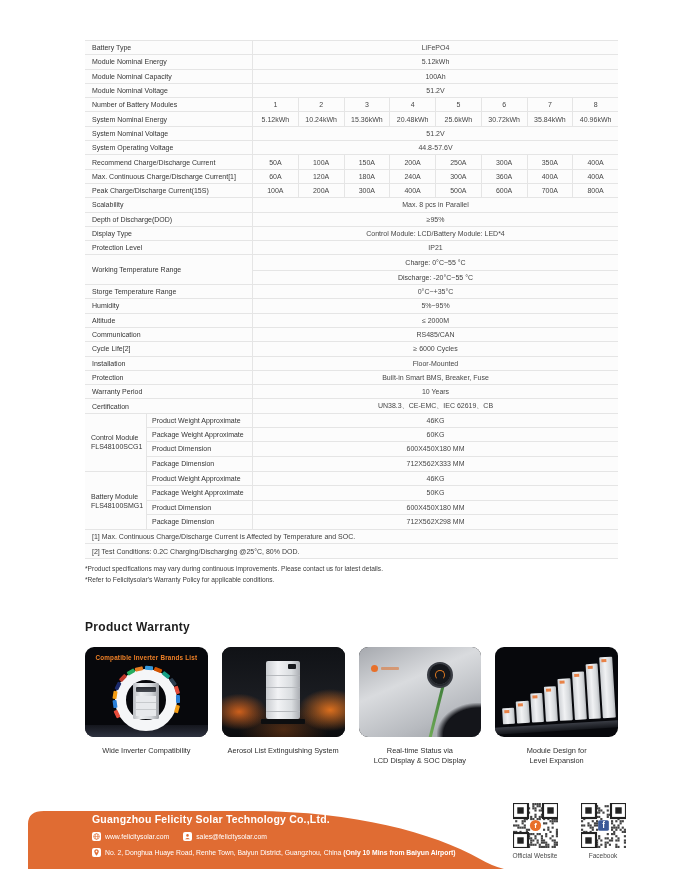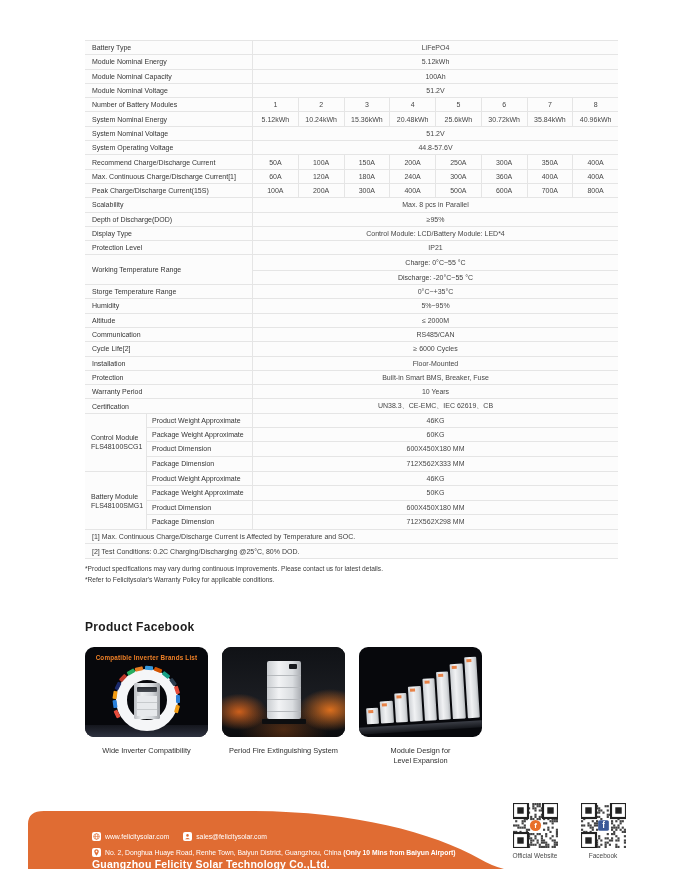--- a/index.html
+++ b/index.html
@@ -98,21 +98,21 @@
   .exp-unit { flex:1; background:linear-gradient(90deg,#cdd0d4,#f1f2f4 40%,#d6d9dc 80%,#b4b7bb);
     border-radius:1px; position:relative; }
   .exp-unit:before { content:""; position:absolute; top:2px; left:2px; width:5px; height:3px;
     background:#e8702a; opacity:.85; }
   .exp-floor { position:absolute; left:0; right:0; bottom:6px; height:7px;
     background:linear-gradient(#3a3d45,#14161b); transform:rotate(-3.5deg); }
 
   
   .footer-shape { position:absolute; left:0; top:804px; }
   .footer-content { position:absolute; left:0; top:804px; width:700px; height:65px; color:#fff; }
-  .f-company { position:absolute; left:92px; top:9px; font-size:10.5px; font-weight:bold; letter-spacing:.2px;margin-top:45px; }
+  .f-company { position:absolute; left:92px; top:9px; font-size:10.5px; font-weight:bold; letter-spacing:.2px; }
   .f-row { position:absolute; display:flex; align-items:center; gap:4px; font-size:6.8px; }
   .f-row.contacts { left:92px; top:28px; gap:14px; }
   .f-item { display:flex; align-items:center; gap:4px; }
   .f-row.addr { left:92px; top:44px; }
   .f-bold { font-weight:bold; }
   .f-icon { width:9px; height:9px; background:#fff; border-radius:2px; display:flex;
     align-items:center; justify-content:center; flex:none; }
   .f-icon svg { display:block; }
 
   .qr-block { position:absolute; width:80px; text-align:center; }
@@ -317,21 +317,21 @@
         <div class="note-row">[1] Max. Continuous Charge/Discharge Current is Affected by Temperature and SOC.</div>
         <div class="note-row">[2] Test Conditions: 0.2C Charging/Discharging @25°C, 80% DOD.</div>
       </div>
     <div class="table-notes">
         <div class="">*Product specifications may vary during continuous improvements. Please contact us for latest details.</div>
         <div class="">*Refer to Felicitysolar's Warranty Policy for applicable conditions.</div>
       </div>
   </div>
 
   <div class="product-display">
-    <div class="pd-title">Product Facebook</div>
+    <div class="pd-title">Product Warranty</div>
     <div class="cards">
 
       <div class="card">
         <div class="card-img">
           <div class="brands-title">Compatible Inverter Brands List</div>
           <div class="card-floor"></div>
           <div class="arch-ring"></div>
           <div id="chips">
               <div class="brand-chip" style="left: 28.4982px; top: 64.5238px; background: rgb(231, 76, 60); transform: rotate(-115deg);"></div>
               <div class="brand-chip" style="left: 25.8114px; top: 55.4535px; background: rgb(41, 128, 217); transform: rotate(-98deg);"></div>
@@ -352,23 +352,34 @@
         </div>
         <div class="card-caption">Wide Inverter Compatibility</div>
       </div>
 
       <div class="card">
         <div class="card-img">
           <div class="fire-bg"></div>
           <div class="fire-battery"></div>
           <div class="fire-base"></div>
         </div>
-        <div class="card-caption">Period Fire Extinguishing System</div>
+        <div class="card-caption">Aerosol List Extinguishing System</div>
       </div>
 
+      <div class="card">
+        <div class="card-img">
+          <div class="lcd-bg"></div>
+          <div class="lcd-strip"></div>
+          <div class="lcd-logo"></div>
+          <div class="lcd-circle"></div>
+          <div class="lcd-hand"></div>
+        </div>
+        <div class="card-caption">Real-time Status via
+LCD Display &amp; SOC Display</div>
+      </div>
 
       <div class="card">
         <div class="card-img">
           <div class="exp-floor"></div>
           <div class="exp-row" id="expRow">
               <div class="exp-unit" style="height: 16px;"></div>
               <div class="exp-unit" style="height: 22.5px;"></div>
               <div class="exp-unit" style="height: 29px;"></div>
               <div class="exp-unit" style="height: 35.5px;"></div>
               <div class="exp-unit" style="height: 42px;"></div>

